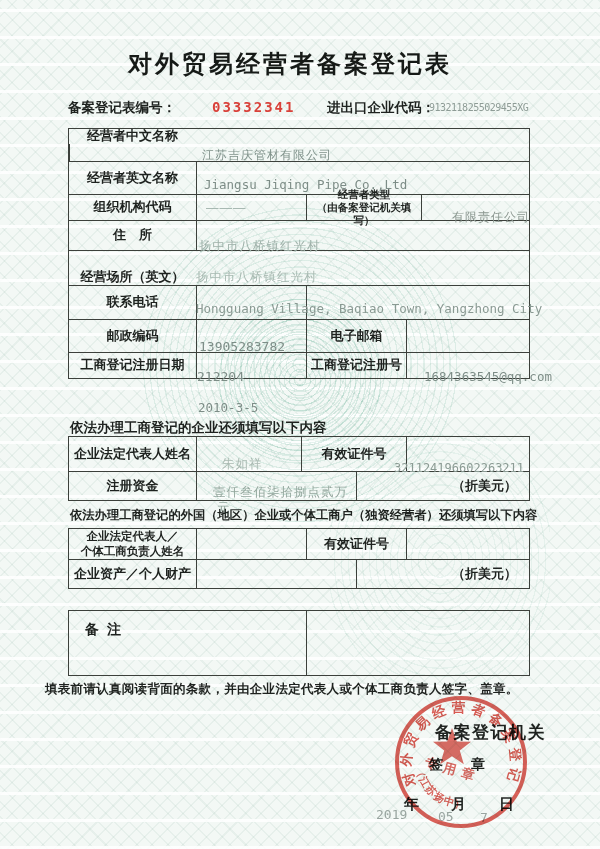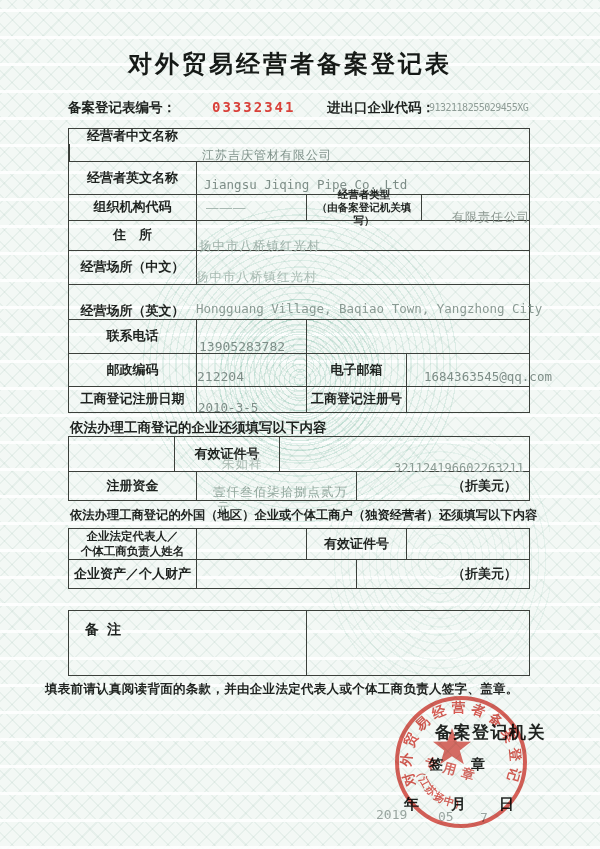--- a/index.html
+++ b/index.html
@@ -82,24 +82,20 @@
       <div class="cell lbl-sm" style="width:115px;flex-direction:column;">
         <span>经营者类型</span>
         <span>（由备案登记机关填写）</span>
       </div>
       <div class="cell" style="flex:1;"></div>
     </div>
     <div class="row" style="height:30px;">
       <div class="cell lbl" style="width:127px;">住　所</div>
       <div class="cell" style="flex:1;"></div>
     </div>
-    <div class="row" style="height:34px;">
-      <div class="cell lbl" style="width:127px;">经营场所（中文）</div>
-      <div class="cell" style="flex:1;"></div>
-    </div>
     <div class="row" style="height:35px;align-items:flex-end;">
       <div class="cell lbl" style="width:127px;">经营场所（英文）</div>
       <div class="cell" style="flex:1;"></div>
     </div>
     <div class="row" style="height:34px;">
       <div class="cell lbl" style="width:127px;">联系电话</div>
       <div class="cell" style="width:110px;"></div>
       <div class="cell" style="flex:1;"></div>
     </div>
     <div class="row" style="height:33px;justify-content:flex-end;">
@@ -124,20 +120,21 @@
   <span class="val vzh-faint" style="left:196px;top:269px;color:#a7b9b1;">扬中市八桥镇红光村</span>
   <span class="val vmono" style="left:196px;top:301px;color:#8a9a93;">Hongguang Village, Baqiao Town, Yangzhong City</span>
   <span class="val vmono" style="left:199px;top:339px;font-size:13px;">13905283782</span>
   <span class="val vmono" style="left:197px;top:369px;font-size:13px;">212204</span>
   <span class="val vmono" style="left:424px;top:369px;">1684363545@qq.com</span>
   <span class="val vmono" style="left:198px;top:400px;">2010-3-5</span>
 
   <div class="sec-h" style="top:419px;font-size:13.5px;">依法办理工商登记的企业还须填写以下内容</div>
   <div class="tbl" style="top:436px;">
     <div class="row" style="height:34px;">
+      <div class="cell lbl" style="width:127px;">企业法定代表人姓名</div>
       <div class="cell" style="width:105px;"></div>
       <div class="cell lbl" style="width:105px;">有效证件号</div>
       <div class="cell" style="flex:1;"></div>
     </div>
     <div class="row" style="height:29px;">
       <div class="cell lbl" style="width:127px;">注册资金</div>
       <div class="cell" style="width:160px;"></div>
       <div class="cell usd" style="flex:1;">（折美元）</div>
     </div>
   </div>

